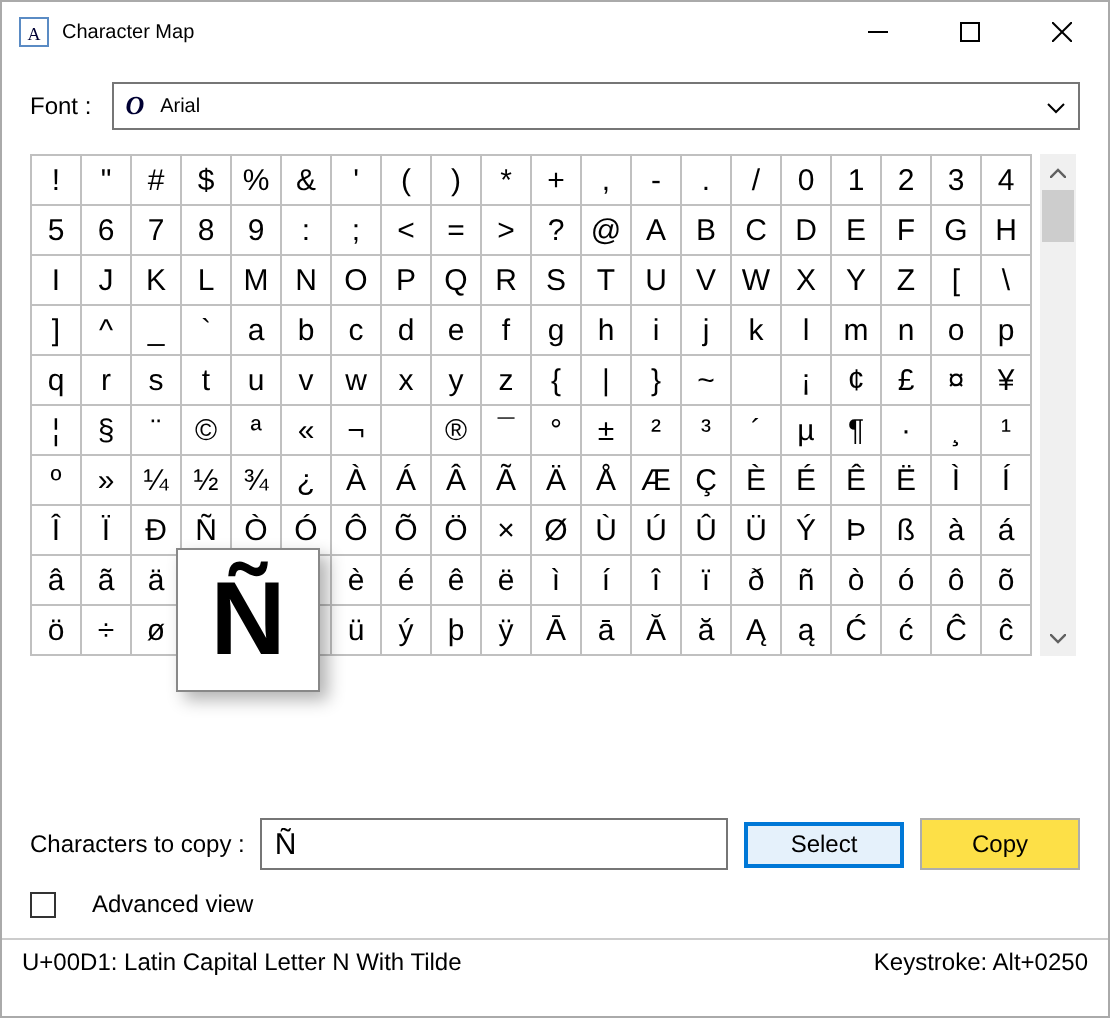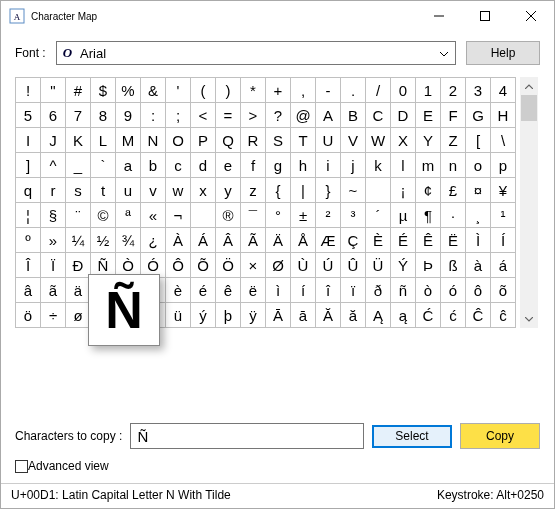--- a/index.html
+++ b/index.html
@@ -9,45 +9,45 @@
 .titlebar-icon { width: 16px; height: 16px; margin-right: 6px; display: flex; align-items: center; justify-content: center; }
 .title { flex: 1; font-size: 10px; }
 .win-btn { width: 46px; height: 30px; display: flex; align-items: center; justify-content: center; background: transparent; border: none; font-family: inherit; }
 
 .body { padding: 10px 14px 6px 14px; flex: 1; display: flex; flex-direction: column; }
 
 .font-row { display: flex; align-items: center; gap: 10px; margin-bottom: 12px; }
 .label { font-size: 12px; }
 .font-select { flex: 1; height: 24px; border: 1px solid #767676; background: #fff; display: flex; align-items: center; padding: 0 6px; position: relative; }
 .font-select .ficon { font-style: italic; font-family: Georgia, serif; font-weight: bold; margin-right: 8px; color: #003; font-size: 13px; }
-.font-select .fname { font-size: 13px; }
+.font-select .fname { font-size: 10px; }
 .font-select .caret { margin-left: auto; }
 .help-btn { width: 74px; height: 24px; border: 1px solid #adadad; background: #e1e1e1; font-size: 12px; cursor: pointer; }
 
 .grid-wrap { position: relative; display: flex; }
 .grid { display: grid; grid-template-columns: repeat(20, 25px); grid-auto-rows: 25px; border-left: 1px solid #c0c0c0; border-top: 1px solid #c0c0c0; }
 .cell { border-right: 1px solid #c0c0c0; border-bottom: 1px solid #c0c0c0; display: flex; align-items: center; justify-content: center; font-family: Arial, sans-serif; font-size: 15px; color: #000; background: #fff; cursor: pointer; user-select: none; }
 .scroll-col { width: 18px; margin-left: 4px; background: #f0f0f0; display: flex; flex-direction: column; align-items: center; }
 .scroll-btn { width: 18px; height: 18px; display: flex; align-items: center; justify-content: center; background: #f0f0f0; border: none; }
 .scroll-track { flex: 1; width: 18px; position: relative; }
 .scroll-thumb { position: absolute; top: 0; left: 1px; width: 16px; height: 26px; background: #cdcdcd; }
 
 .preview { position: absolute; left: 73px; top: 197px; width: 72px; height: 72px; background: #fff; border: 1px solid #888; box-shadow: 4px 4px 8px rgba(0,0,0,0.3); display: flex; align-items: center; justify-content: center; font-family: Arial, sans-serif; font-size: 52px; font-weight: bold; pointer-events: none; }
 
 .spacer { flex: 1; }
 
 .copy-row { display: flex; align-items: center; gap: 8px; margin: 14px 0 10px 0; }
 .copy-input { flex: 1; height: 26px; border: 1px solid #767676; padding: 0 6px; font-family: Arial, sans-serif; font-size: 15px; }
 .sel-btn { width: 80px; height: 23px; border: 2px solid #0078d7; background: #e5f1fb; font-size: 12px; cursor: pointer; }
 .copybtn { width: 80px; height: 26px; border: 1px solid #adadad; background: #fde047; font-size: 12px; cursor: pointer; }
 
-.adv-row { display: flex; align-items: center; gap: 0; margin-bottom: 4px; }
+.adv-row { display: flex; align-items: center; gap: 18px; margin-bottom: 4px; }
 .chk { width: 13px; height: 13px; border: 1px solid #333; background: #fff; }
 
-.status { border-top: 1px solid #ccc; padding: 4px 10px 6px 10px; display: flex; font-size: 12px; }
+.status { border-top: 1px solid #ccc; padding: 4px 10px 20px 10px; display: flex; font-size: 12px; }
 .status .right { margin-left: auto; }
 </style>
 </head>
 <body>
 
 <div class="window">
   <div class="titlebar">
     <span class="titlebar-icon">
       <svg width="16" height="16" viewBox="0 0 16 16">
           <rect x="1" y="1" width="14" height="14" fill="#fff" stroke="#5a8bc4"></rect>
@@ -76,21 +76,20 @@
   <div class="body">
     <div class="font-row">
       <span class="label">Font :</span>
       <div class="font-select">
         <span class="ficon">O</span>
         <span class="fname">Arial</span>
         <span class="caret"><svg width="10" height="6">
               <polyline points="1,1 5,5 9,1" fill="none" stroke="#000" stroke-width="1"></polyline>
             </svg></span>
       </div>
-      <button class="help-btn">Help</button>
     </div>
 
     <div class="grid-wrap">
       <div class="grid" id="char-grid">
           <div class="cell">!</div>
           <div class="cell">"</div>
           <div class="cell">#</div>
           <div class="cell">$</div>
           <div class="cell">%</div>
           <div class="cell">&amp;</div>

